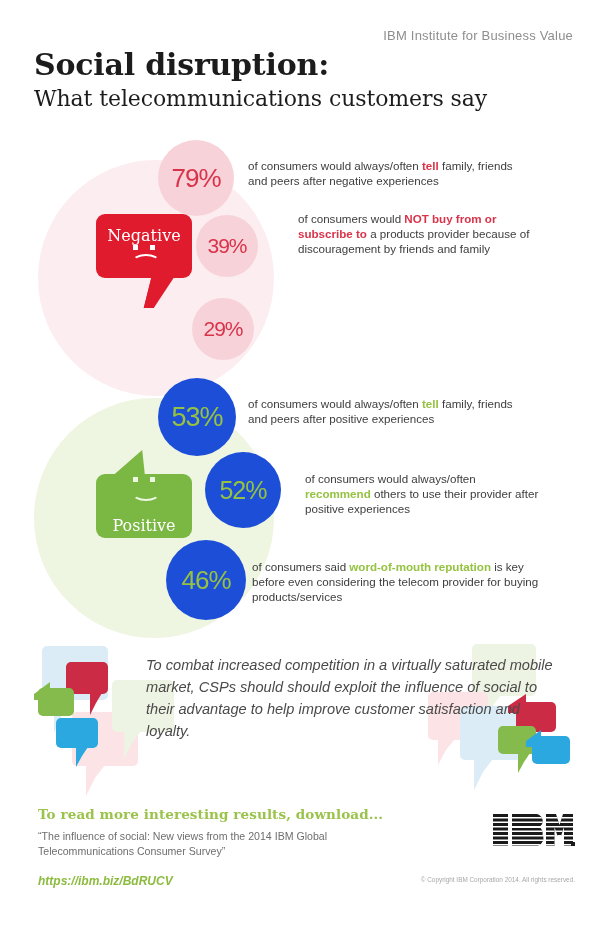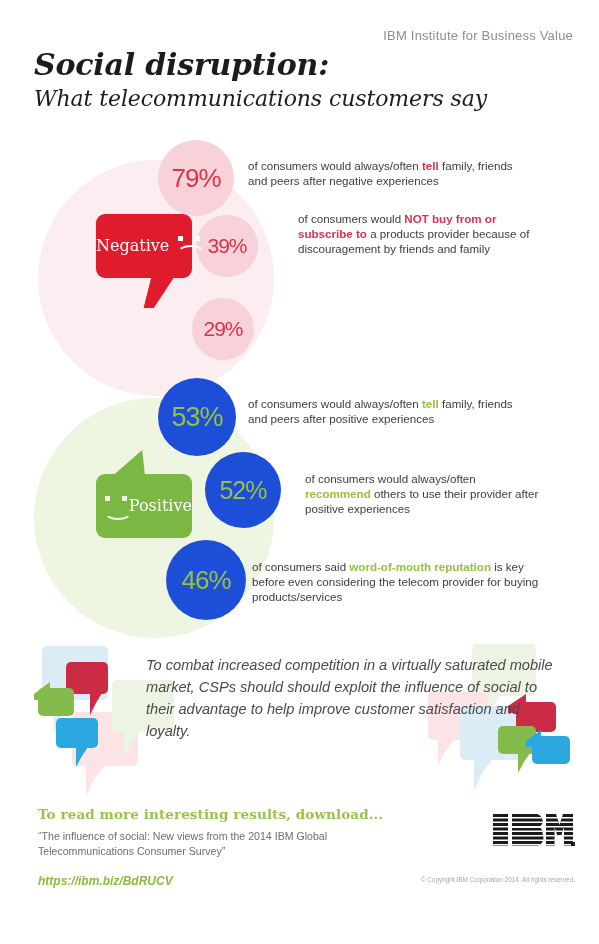--- a/index.html
+++ b/index.html
@@ -9,21 +9,21 @@
     color:#3b3b3b;
     -webkit-font-smoothing:antialiased;
   }
   .page{position:absolute;inset:0;width:599px;height:944px;}
 
   
   .kicker{
     position:absolute;right:26px;top:28px;
     font-size:13px;color:#8e8e8e;letter-spacing:.2px;white-space:nowrap;
   }
-  .title-wrap{position:absolute;left:34px;top:48px;font-style:italic;}
+  .title-wrap{position:absolute;left:34px;top:48px;}
   .title-1{
     font-family:"DejaVu Serif","Liberation Serif",serif;
     font-weight:700;font-size:30px;line-height:34px;color:#1c1c1c;
     letter-spacing:-.2px;
   }
   .title-2{
     font-family:"DejaVu Serif","Liberation Serif",serif;
     font-weight:400;font-size:22px;line-height:28px;color:#1c1c1c;
     margin-top:3px;letter-spacing:-.1px;
   }
@@ -47,21 +47,21 @@
     position:absolute;z-index:3;
     font-size:11.6px;line-height:15.2px;color:#3d3d3d;
   }
   .stmt .hl-red{color:#d9334a;font-weight:700;}
   .stmt .hl-green{color:#95c241;font-weight:700;}
 
   
   .mood{position:absolute;z-index:4;}
   .mood .box{
     position:absolute;left:0;top:0;border-radius:9px;
-    display:flex;flex-direction:row;align-items:center;justify-content:space-between;
+    display:flex;flex-direction:column;align-items:center;justify-content:center;
   }
   .mood .tail{position:absolute;width:0;height:0;}
   .mood .lbl{
     font-family:"DejaVu Serif","Liberation Serif",serif;
     color:#ffffff;font-size:16px;line-height:18px;font-weight:400;
   }
 
   
   .mood-neg{left:96px;top:214px;width:104px;height:92px;}
   .mood-neg .box{width:96px;height:64px;background:#e01b2d;}

